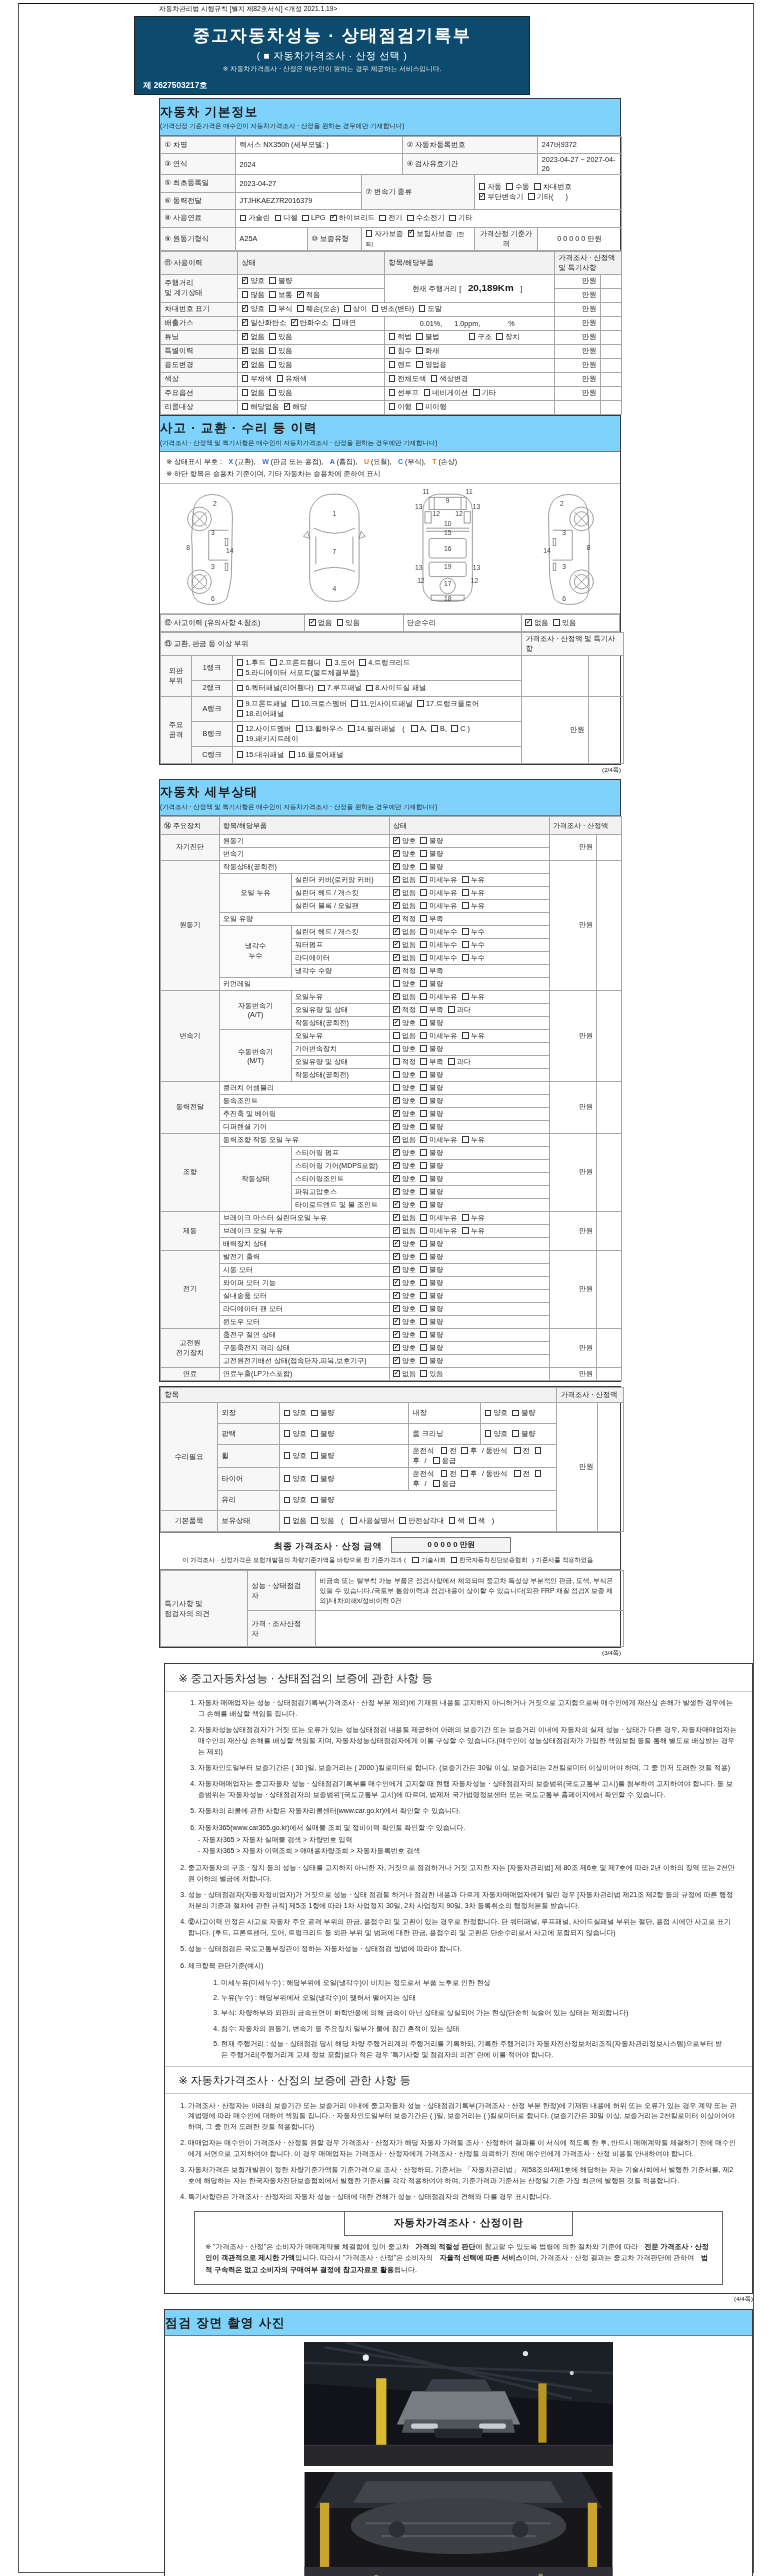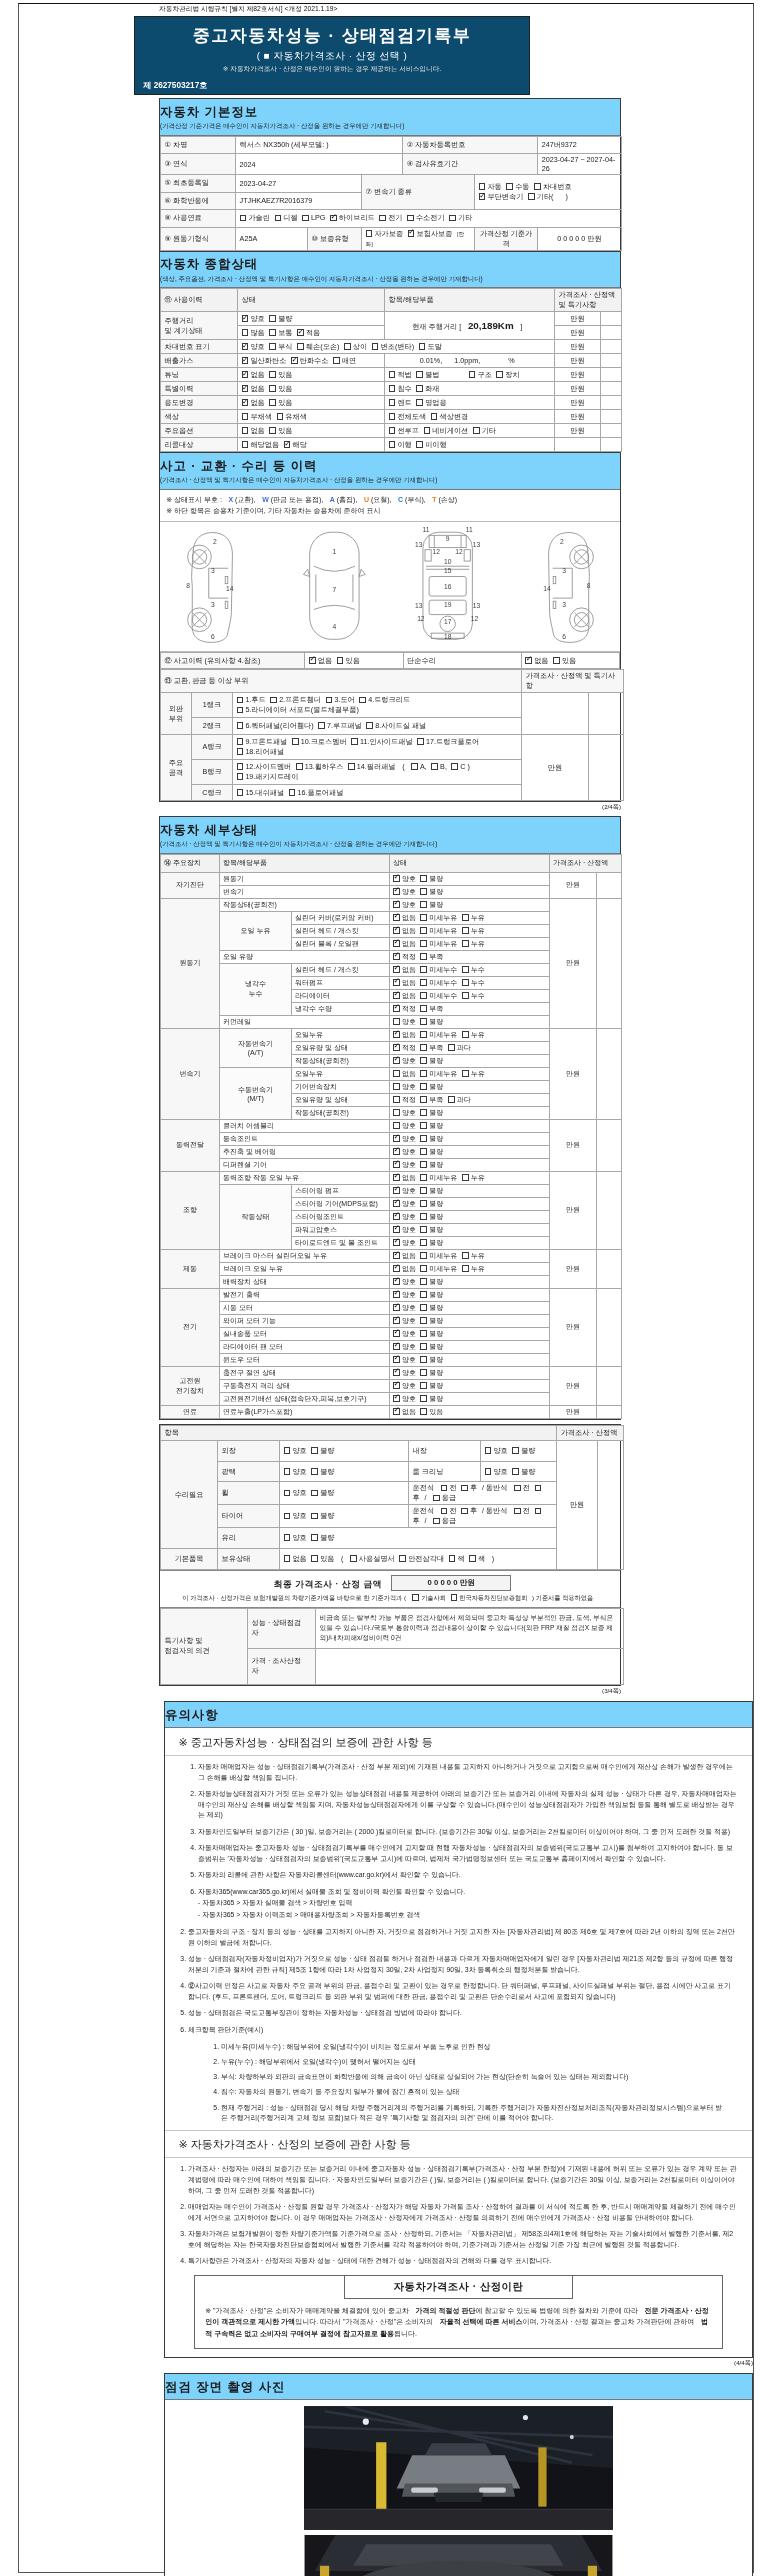--- a/index.html
+++ b/index.html
@@ -24,21 +24,21 @@
   .pagemark.wide{width:589px;margin-left:145px;}
   
   table{border-collapse:collapse;width:100%;table-layout:fixed;font-size:7.2px;}
   td{border:0.5px solid #a8a8a8;padding:1px 3.6px;vertical-align:middle;overflow:hidden;}
   tr{height:14px;}
   .lab{background:#f7f7f7;}
   .ctr{text-align:center;}
   .prewrap{white-space:pre-line;}
   .seg{white-space:pre-wrap;}
   .hrow td{background:#f2f2f2;}
-  .pcell{text-align:center;background:#fff;margin-left:32px;}
+  .pcell{text-align:right;background:#fff;margin-left:32px;}
   .bcell{background:#fff;}
   
   .cb{display:inline-block;width:6.7px;height:6.7px;border:1px solid #3a3a3a;box-sizing:border-box;vertical-align:-1px;margin-right:2.1px;background:#fff;position:relative;}
   .cb.ck::after{content:"✓";position:absolute;left:-0.5px;top:-3.6px;font-size:7.7px;font-weight:bold;color:#111;}
   .sgt{margin-right:4.6px;}
   .sgt.bld{font-weight:bold;margin-right:0;}
   .sgt.big{font-size:9.8px;font-weight:bold;}
   .sgt.sml{font-size:5.7px;color:#333;}
   
   .btbl tr{height:17.5px;}
@@ -124,42 +124,38 @@
         <td class="lab" colspan="2">④ 검사유효기간</td>
         <td>2023-04-27 ~ 2027-04-26</td>
       </tr>
       <tr>
         <td class="lab">⑤ 최초등록일</td>
         <td colspan="2">2023-04-27</td>
         <td class="lab" colspan="2" rowspan="2">⑦ 변속기 종류</td>
         <td colspan="2" rowspan="2" class="seg"><span class="cb"></span><span class="sgt">자동</span><span class="cb"></span><span class="sgt">수동</span><span class="cb"></span><span class="sgt">차대번호</span><br><span class="cb ck"></span><span class="sgt">무단변속기</span><span class="cb"></span><span class="sgt">기타(      )</span></td>
       </tr>
       <tr>
-        <td class="lab">⑥ 화학반응에</td>
+        <td class="lab">⑥ 동력전달</td>
         <td colspan="2">JTJHKAEZ7R2016379</td>
       </tr>
       <tr>
         <td class="lab">⑧ 사용연료</td>
         <td colspan="6" class="seg"><span class="cb"></span><span class="sgt">가솔린</span><span class="cb"></span><span class="sgt">디젤</span><span class="cb"></span><span class="sgt">LPG</span><span class="cb ck"></span><span class="sgt">하이브리드</span><span class="cb"></span><span class="sgt">전기</span><span class="cb"></span><span class="sgt">수소전기</span><span class="cb"></span><span class="sgt">기타</span></td>
       </tr>
       <tr>
         <td class="lab">⑨ 원동기형식</td>
         <td>A25A</td>
         <td class="lab">⑩ 보증유형</td>
         <td colspan="2" class="seg"><span class="cb"></span><span class="sgt">자가보증</span><span class="cb ck"></span><span class="sgt">보험사보증</span><span class="sgt sml">[한화]</span></td>
         <td class="lab ctr">가격산정 기준가격</td>
         <td class="ctr">0 0 0 0 0 만원</td>
       </tr>
     </tbody>
         </table>
 
-    <div class="sec-title mid">
-      <div class="big">자동차 종합상태</div>
-      <div class="sub">(색상, 주요옵션, 가격조사 · 산정액 및 특기사항은 매수인이 자동차가격조사 · 산정을 원하는 경우에만 기재합니다)</div>
-    </div>
 
     <table class="ctbl">
       <colgroup>
             <col style="width:77px">
             <col style="width:147px">
             <col style="width:170px">
             <col style="width:46px">
             <col style="width:20.6px">
           </colgroup>
       <tbody>
@@ -691,23 +687,20 @@
         <td class="lab prewrap">가격 · 조사산정
 자</td>
         <td></td>
       </tr>
     </tbody>
         </table>
   </div>
   <div class="pagemark">(3/4쪽)</div>
 
   <div class="sec wide notice" style="margin-top:5.2px;">
-    <div class="sec-title">
-      <div class="big">유의사항</div>
-    </div>
     <div class="notice-head">※ 중고자동차성능 · 상태점검의 보증에 관한 사항 등</div>
     <ol>
           <li>자동차 매매업자는 성능 · 상태점검기록부(가격조사 · 산정 부분 제외)에 기재된 내용을 고지하지 아니하거나 거짓으로 고지함으로써 매수인에게 재산상 손해가 발생한 경우에는 그 손해를 배상할 책임을 집니다.</li>
           <li>자동차성능상태점검자가 거짓 또는 오류가 있는 성능상태점검 내용을 제공하여 아래의 보증기간 또는 보증거리 이내에 자동차의 실제 성능 · 상태가 다른 경우, 자동차매매업자는 매수인의 재산상 손해를 배상할 책임을 지며, 자동차성능상태점검자에게 이를 구상할 수 있습니다.(매수인이 성능상태점검자가 가입한 책임보험 등을 통해 별도로 배상받는 경우는 제외)</li>
           <li>자동차인도일부터 보증기간은 ( 30 )일, 보증거리는 ( 2000 )킬로미터로 합니다. (보증기간은 30일 이상, 보증거리는 2천킬로미터 이상이어야 하며, 그 중 먼저 도래한 것을 적용)</li>
           <li>자동차매매업자는 중고자동차 성능 · 상태점검기록부를 매수인에게 고지할 때 현행 자동차성능 · 상태점검자의 보증범위(국토교통부 고시)를 첨부하여 고지하여야 합니다. 동 보증범위는 '자동차성능 · 상태점검자의 보증범위'(국토교통부 고시)에 따르며, 법제처 국가법령정보센터 또는 국토교통부 홈페이지에서 확인할 수 있습니다.</li>
           <li>자동차의 리콜에 관한 사항은 자동차리콜센터(www.car.go.kr)에서 확인할 수 있습니다.</li>
           <li>
             <div>자동차365(www.car365.go.kr)에서 실매물 조회 및 정비이력 확인을 확인할 수 있습니다.</div>
             <div class="dashline">- 자동차365 &gt; 자동차 실매물 검색 &gt; 차량번호 입력</div>

